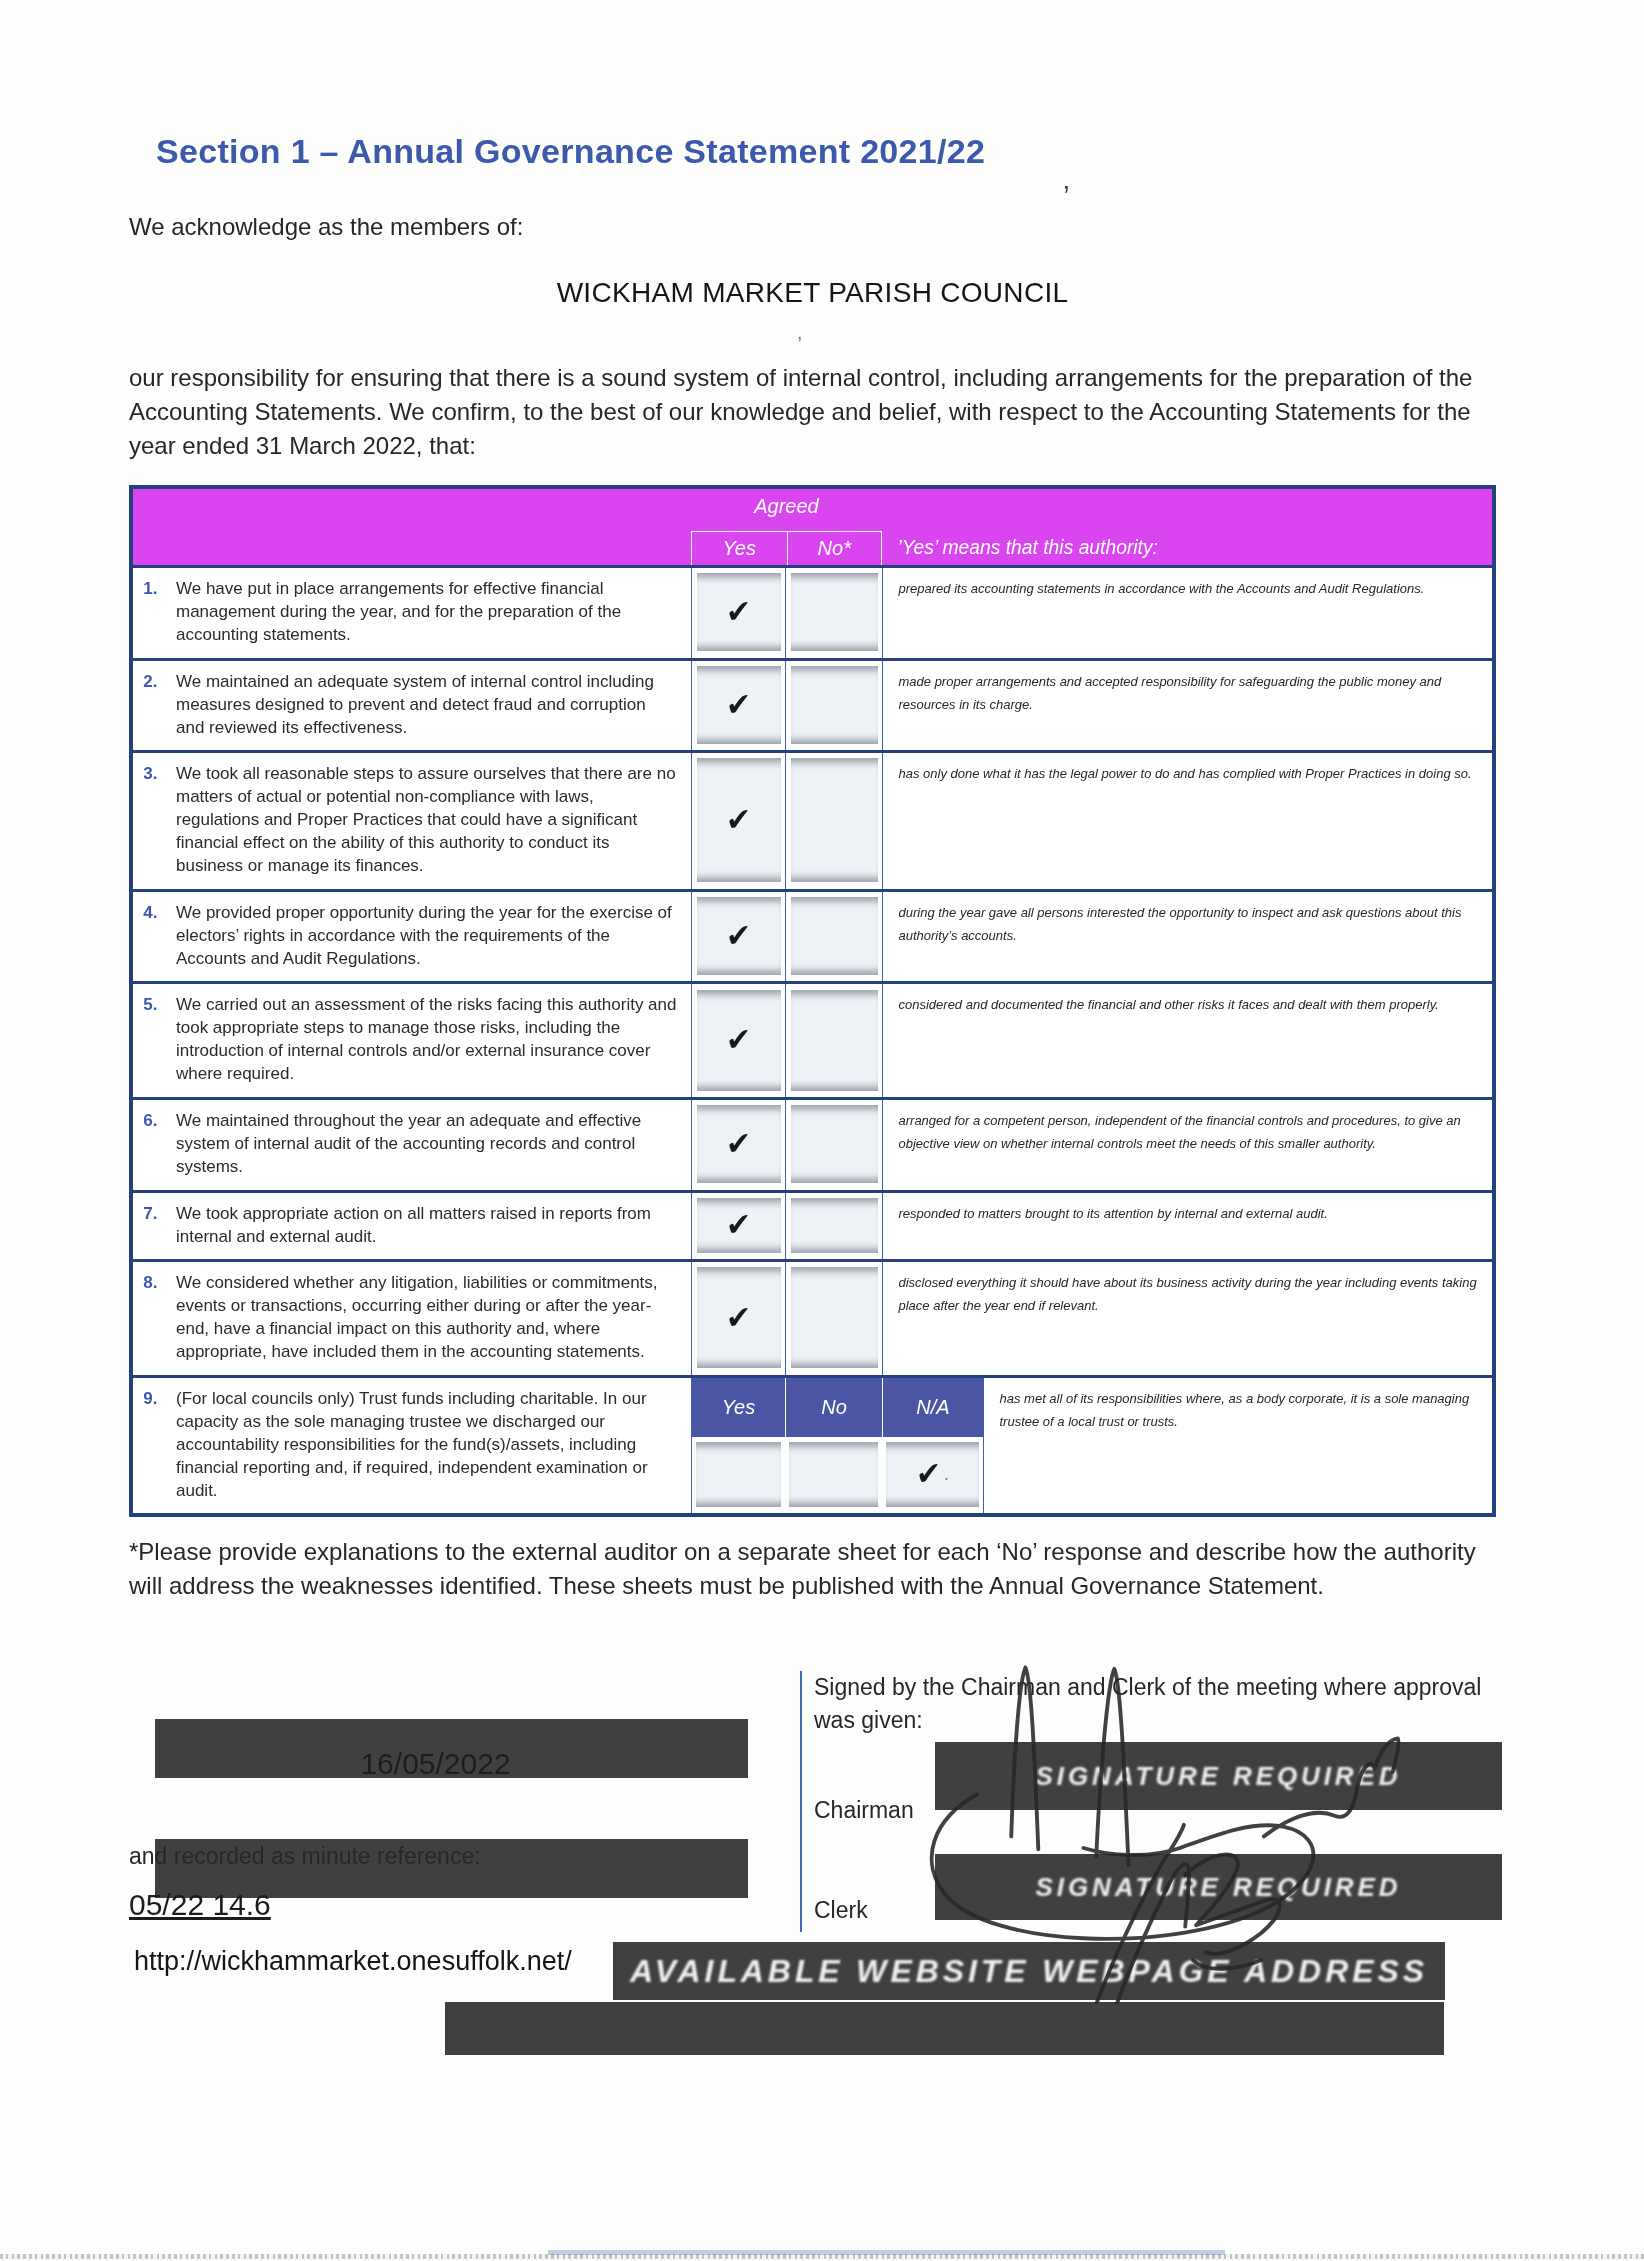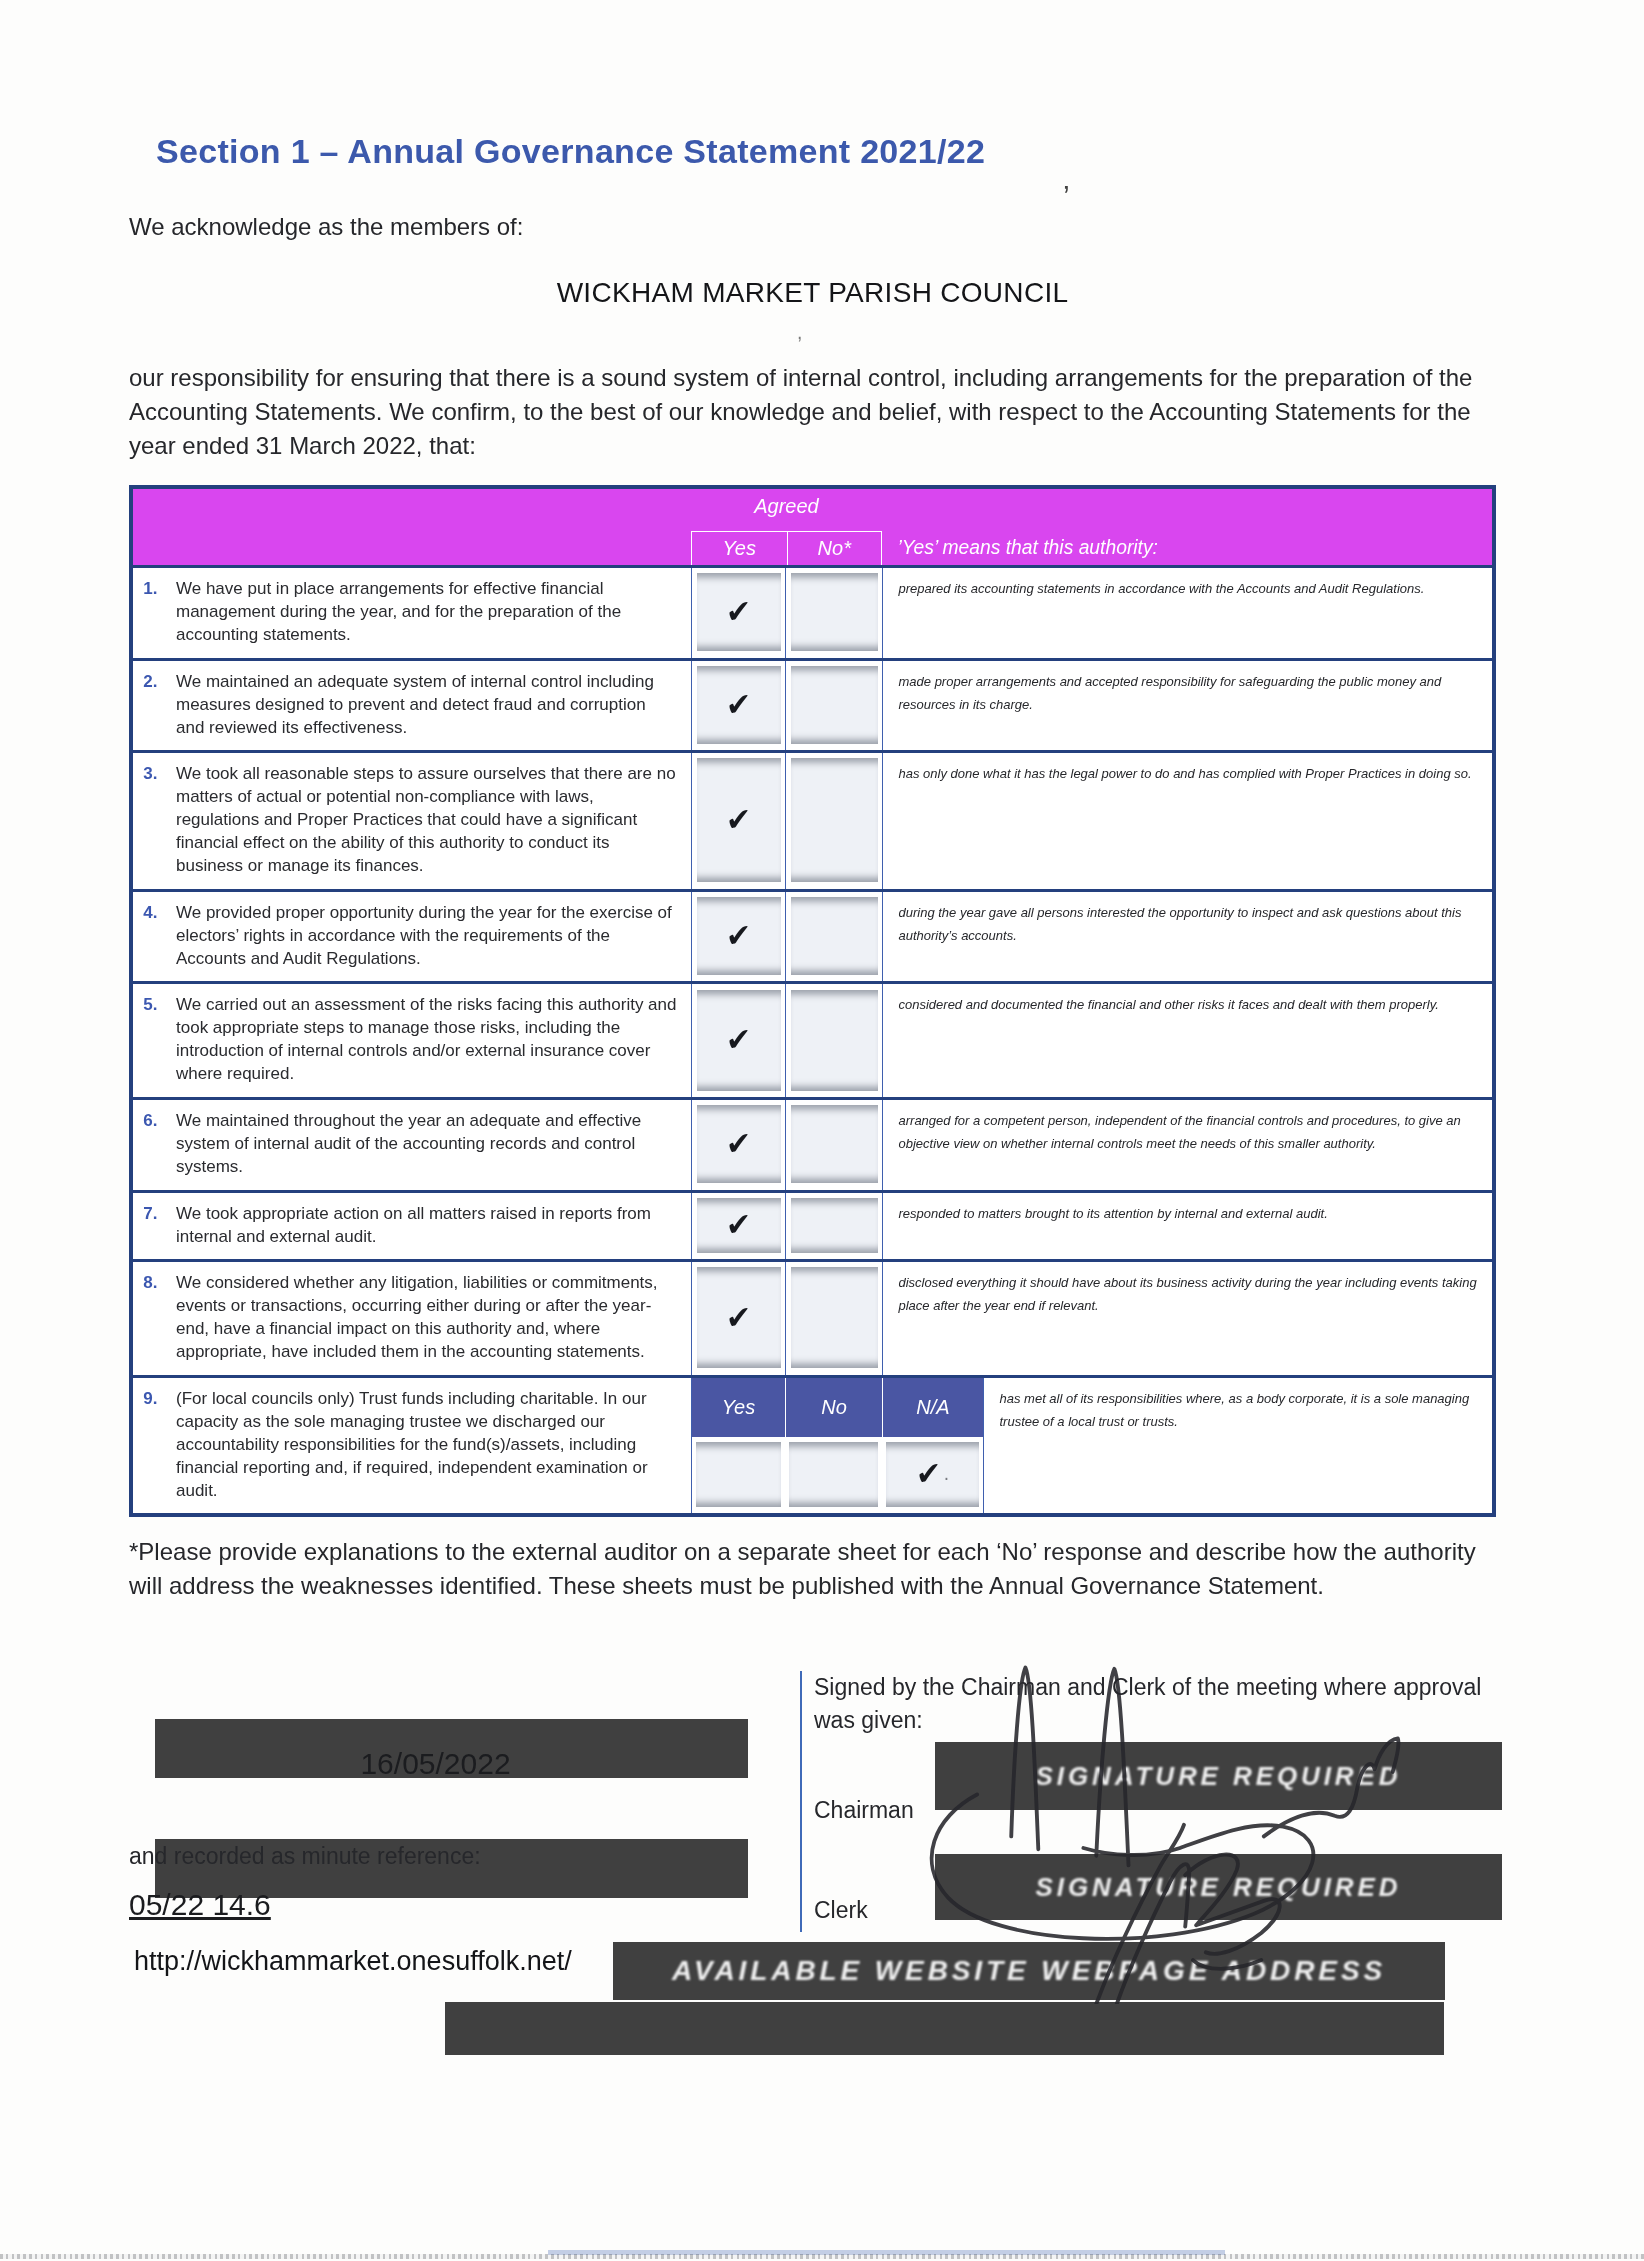--- a/index.html
+++ b/index.html
@@ -244,21 +244,21 @@
 
     <div class="vline"></div>
     <div class="rightcol">
       <div class="apptext">Signed by the Chairman and Clerk of the meeting where approval was given:</div>
     </div>
     <div class="rolelabel" style="left:685px; top:126px;">Chairman</div>
     <div class="rolelabel" style="left:685px; top:226px;">Clerk</div>
   </div>
 
   <div class="band" style="left:613px; top:1934px; width:832px; height:58px;">
-    <div class="ghost" style="font-size:28px;text-align:center;">AVAILABLE WEBSITE WEBPAGE ADDRESS</div>
+    <div class="ghost" style="font-size:32px;text-align:center;">AVAILABLE WEBSITE WEBPAGE ADDRESS</div>
   </div>
   <div class="band" style="left:445px; top:1994px; width:999px; height:53px;"></div>
   <div class="url">http://wickhammarket.onesuffolk.net/</div>
 
   <svg class="sig" width="567" height="361" viewBox="0 0 880 560">
     <g fill="none" stroke="#26262b" stroke-width="6" stroke-linecap="round" stroke-linejoin="round" opacity="0.88">
       <path d="M168,300 C172,180 180,60 190,38 C200,60 205,200 210,320
                M300,330 C306,200 318,60 328,40 C338,62 344,210 350,345
                M115,235 C48,270 20,340 70,395 C140,470 400,480 545,420 C650,375 665,300 590,285 C540,275 480,300 430,318 C380,335 320,330 280,318
                M560,300 C600,270 640,255 670,268 C690,276 700,255 705,225 C712,190 728,178 732,196 C738,172 752,150 768,148 C772,160 764,185 760,200"></path>

